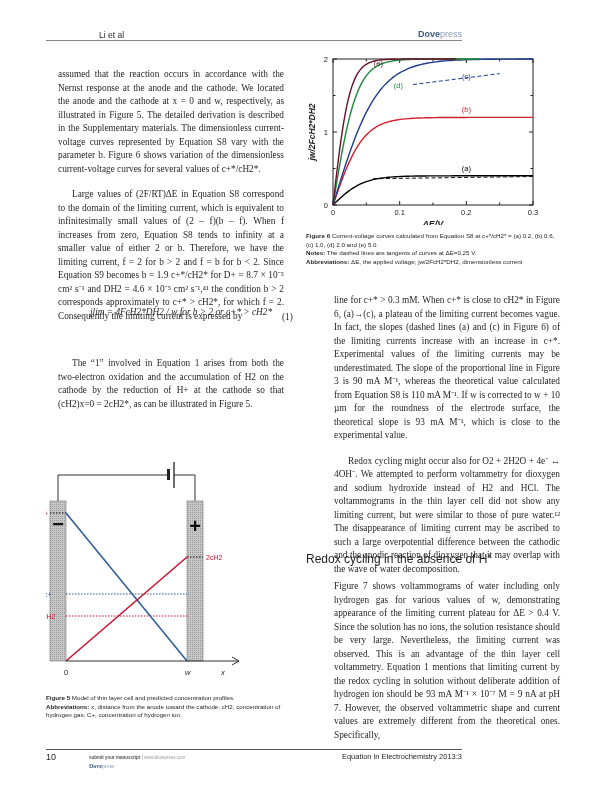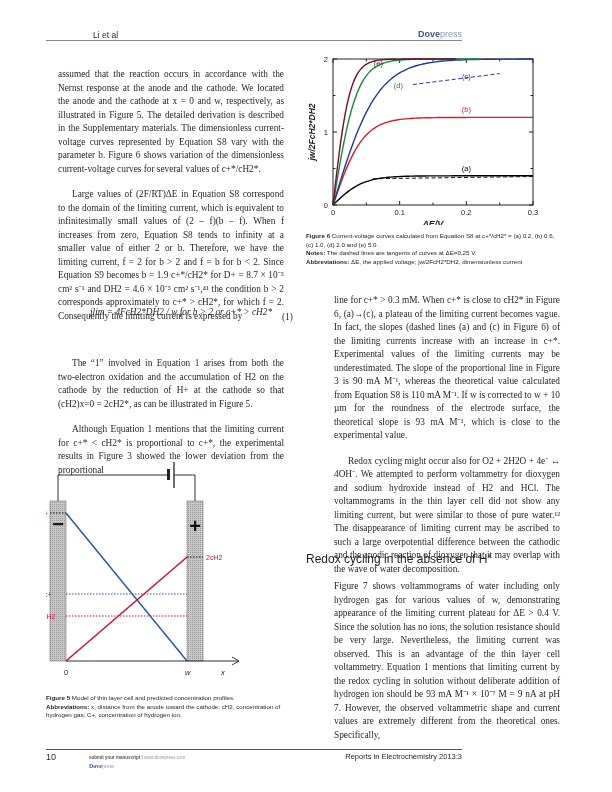--- a/index.html
+++ b/index.html
@@ -1,17 +1,17 @@
 <!DOCTYPE html>
 <html><head>
 <meta charset="utf-8">
 <style>
   html,body{margin:0;padding:0;background:#fff;}
   body{width:612px;height:792px;position:relative;overflow:hidden;font-family:"Liberation Serif",serif;color:#231f20;}
-  .hdr-left{position:absolute;left:52px;top:30px;font-family:"Liberation Sans",sans-serif;font-size:8.5px;padding-left:41px;}
+  .hdr-left{position:absolute;left:58px;top:30px;font-family:"Liberation Sans",sans-serif;font-size:8.5px;padding-left:41px;}
   .hdr-right{position:absolute;right:150px;top:29px;font-family:Liberation Sans, sans-serif;font-size:9px;}
   .hdr-right .d{color:#3c5a86;font-weight:bold;} .hdr-right .p{color:#8a9bb5;}
   .hdr-rule{position:absolute;left:46px;top:40px;width:416px;border-top:1.5px solid #888;}
   .col{position:absolute;font-size:9.3px;line-height:13.5px;text-align:justify;}
   .col p{margin:12px;}
   .ind{text-indent:14px;}
   .left{left:46px;width:250px;}
   .right{left:322px;width:250px;}
   .eq{position:absolute;left:90px;top:306px;width:210px;font-size:9.3px;line-height:13px;}
   .eqnum{position:absolute;left:282px;top:312px;font-size:9.3px;}
@@ -39,21 +39,20 @@
   <p class="ind">Large values of (2F/RT)ΔE in Equation S8 correspond to the domain of the limiting current, which is equivalent to infinitesimally small values of (2 – f)(b – f). When f increases from zero, Equation S8 tends to infinity at a smaller value of either 2 or b. Therefore, we have the limiting current, f = 2 for b &gt; 2 and f = b for b &lt; 2. Since Equation S9 becomes b = 1.9 c+*/cH2* for D+ = 8.7 × 10⁻⁵ cm² s⁻¹ and DH2 = 4.6 × 10⁻⁵ cm² s⁻¹,⁴¹ the condition b &gt; 2 corresponds approximately to c+* &gt; cH2*, for which f = 2. Consequently the limiting current is expressed by</p>
 </div>
 
 <div class="eq">
   <div style="font-style:italic;">jlim = 4FcH2*DH2 / w    for b &gt; 2   or   c+* &gt; cH2*</div>
 </div>
 <div class="eqnum">(1)</div>
 
 <div class="col left" style="top:345px;">
   <p class="ind">The “1” involved in Equation 1 arises from both the two-electron oxidation and the accumulation of H2 on the cathode by the reduction of H+ at the cathode so that (cH2)x=0 = 2cH2*, as can be illustrated in Figure 5.</p>
-  <p class="ind">Although Equation 1 mentions that the limiting current for c+* &lt; cH2* is proportional to c+*, the experimental results in Figure 3 showed the lower deviation from the proportional</p>
 </div>
 
 <svg style="position:absolute;left:46px;top:440px;" width="250" height="240" viewBox="0 0 250 240">
   <defs>
     <pattern id="hatch" width="2" height="2" patternUnits="userSpaceOnUse">
       <rect width="2" height="2" fill="#c8c8c8"></rect>
       <rect width="1" height="1" fill="#9a9a9a"></rect>
     </pattern>
   </defs>
 
@@ -159,13 +158,13 @@
 <div class="section">Redox cycling in the absence of H⁺</div>
 
 <div class="col right" style="top:568px;">
   <p>Figure 7 shows voltammograms of water including only hydrogen gas for various values of w, demonstrating appearance of the limiting current plateau for ΔE &gt; 0.4 V. Since the solution has no ions, the solution resistance should be very large. Nevertheless, the limiting current was observed. This is an advantage of the thin layer cell voltammetry. Equation 1 mentions that limiting current by the redox cycling in solution without deliberate addition of hydrogen ion should be 93 mA M⁻¹ × 10⁻⁷ M = 9 nA at pH 7. However, the observed voltammetric shape and current values are extremely different from the theoretical ones. Specifically,</p>
 </div>
 
 <div class="foot-rule"></div>
 <div class="pnum">10</div>
 <div class="submit"><b>submit your manuscript</b> | <span class="u">www.dovepress.com</span></div>
 <div class="fdove"><span class="d">Dove</span><span class="p">press</span></div>
-<div class="journal">Reports in Electrochemistry 2013:3</div>
+<div class="journal">Equation in Electrochemistry 2013:3</div>
 
 </body></html>

